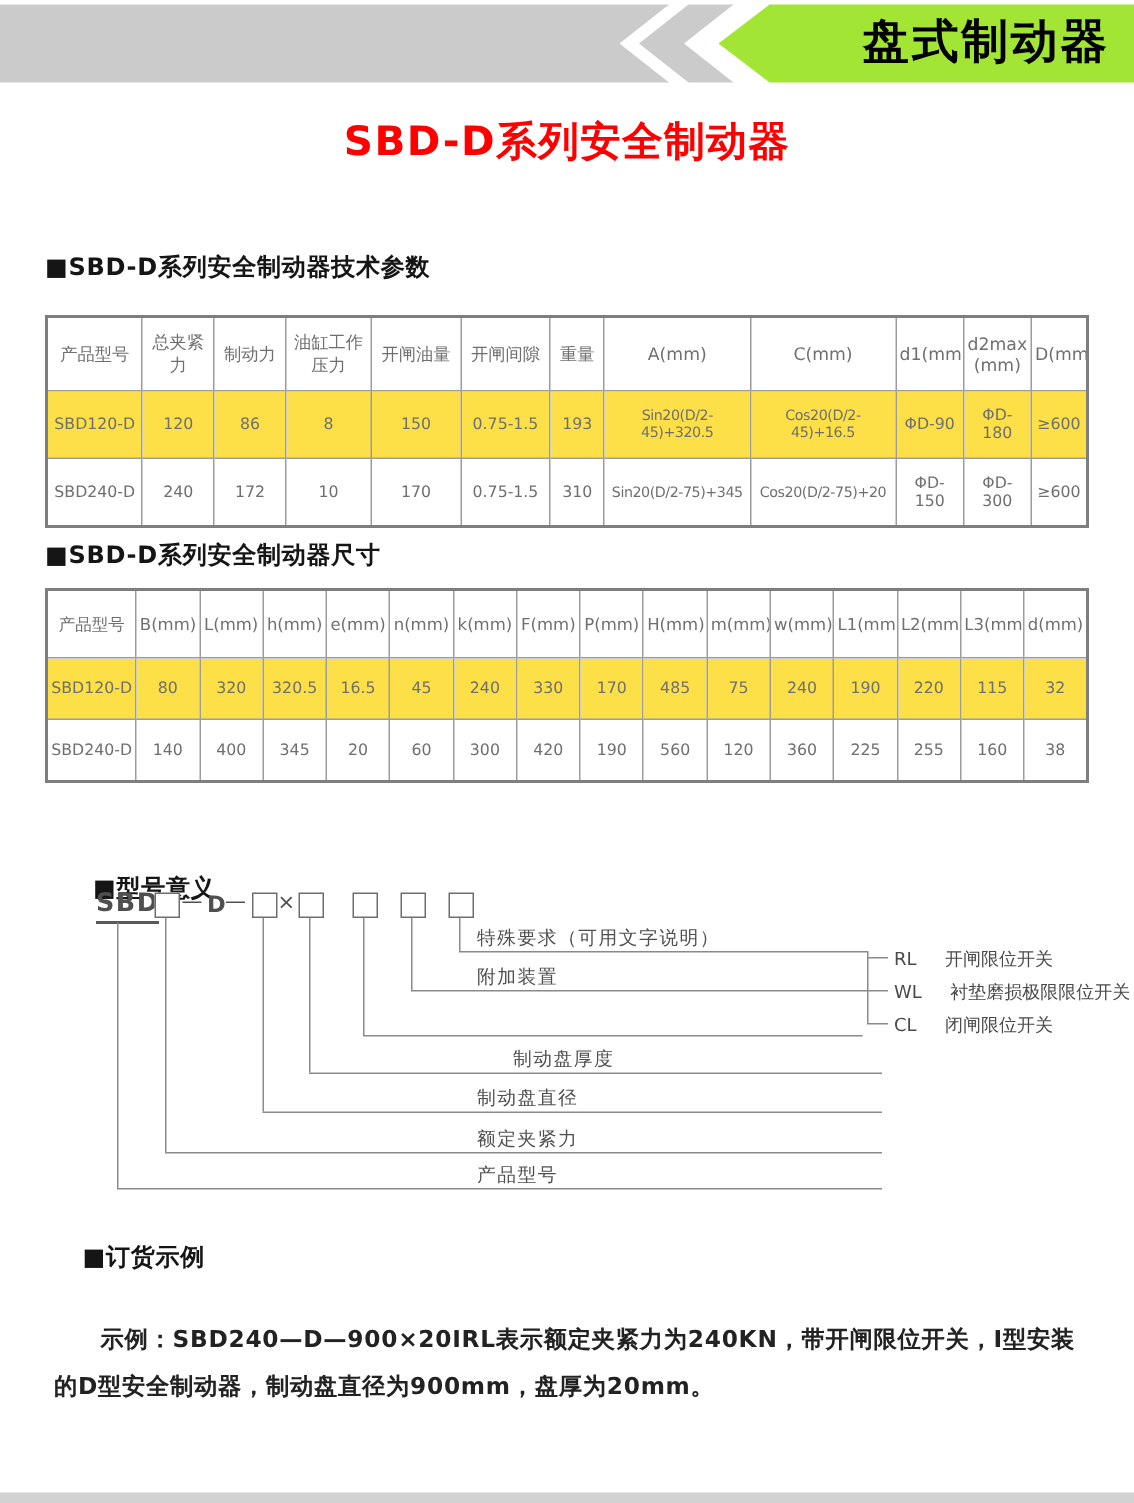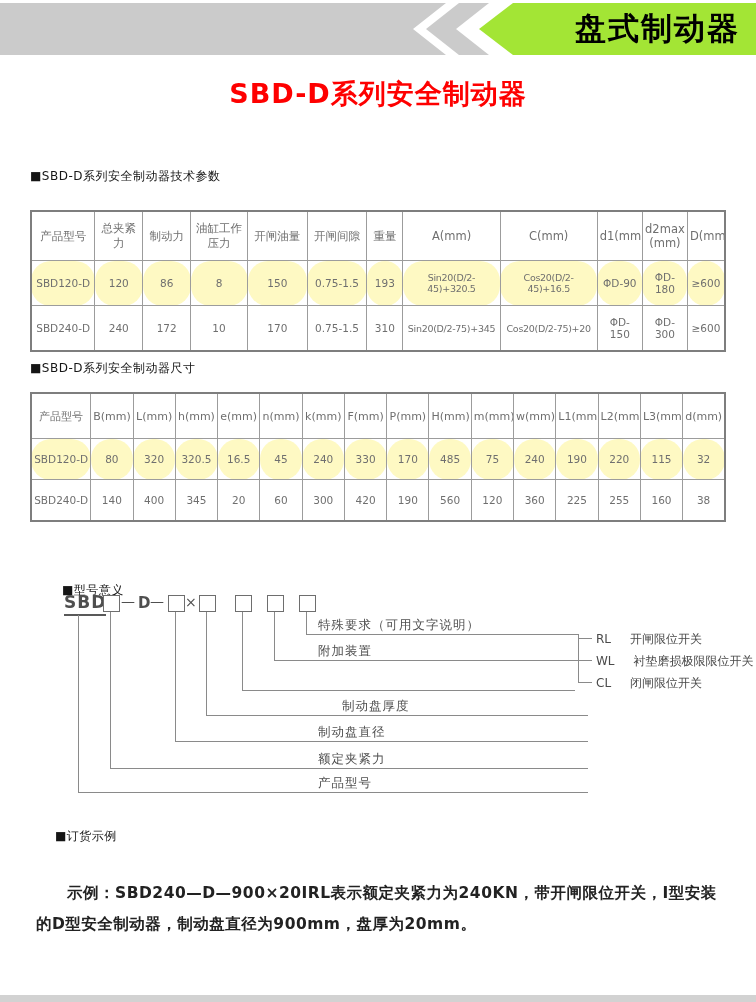--- a/index.html
+++ b/index.html
@@ -9,28 +9,28 @@
   
   .banner{position:absolute;top:0;left:0;width:756px;height:58px;}
   .banner-text{position:absolute;top:9px;right:16px;font-size:31px;font-weight:bold;color:#000;
                letter-spacing:2px;line-height:38px;}
 
   
   .title{position:absolute;top:76px;left:0;width:100%;text-align:center;color:#fe0000;
          font-size:27px;font-weight:bold;letter-spacing:1px;}
 
   
-  .sec-h{position:absolute;font-size:12px;font-weight:normal;color:#151515;letter-spacing:.5px;}
+  .sec-h{position:absolute;font-size:16px;font-weight:bold;color:#151515;letter-spacing:.5px;}
 
   
   table{border-collapse:collapse;table-layout:fixed;position:absolute;left:30px;width:696px;
         border:2px solid #7e7e7e;}
   th,td{border:1px solid #9c9c9c;text-align:center;vertical-align:middle;color:#6f6f6f;
         padding:1px 2px;font-weight:normal;overflow:hidden;}
-  tr.shaded td{background:#fef9c3;border-radius:20px;}
+  tr.shaded td{background:#fde047;}
   .ptable{top:210px;}
   .ptable th{height:46px;font-size:11.5px;}
   .ptable td{height:42px;font-size:10.5px;}
   .ptable td:nth-child(8),.ptable td:nth-child(9){font-size:9.5px;letter-spacing:-.3px;}
   .dtable{top:392px;}
   .dtable th{height:42px;font-size:11px;}
   .dtable td{height:38px;font-size:10.5px;}
 
   
   .diagram{position:absolute;top:588px;left:0;width:756px;height:230px;}

